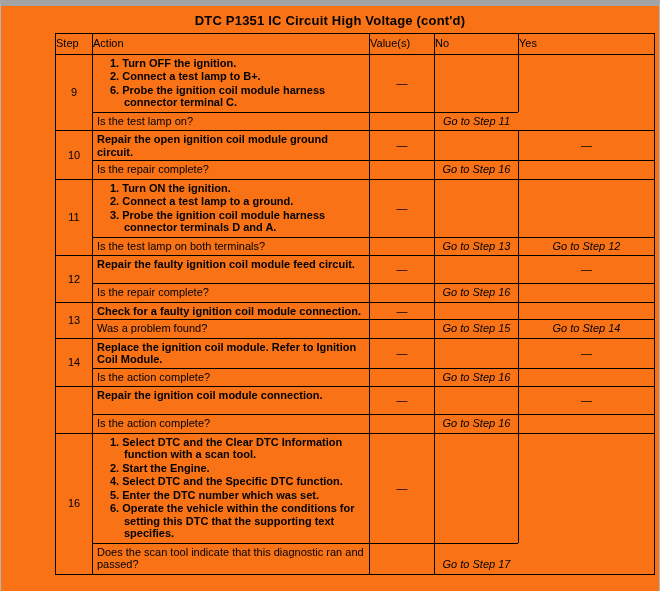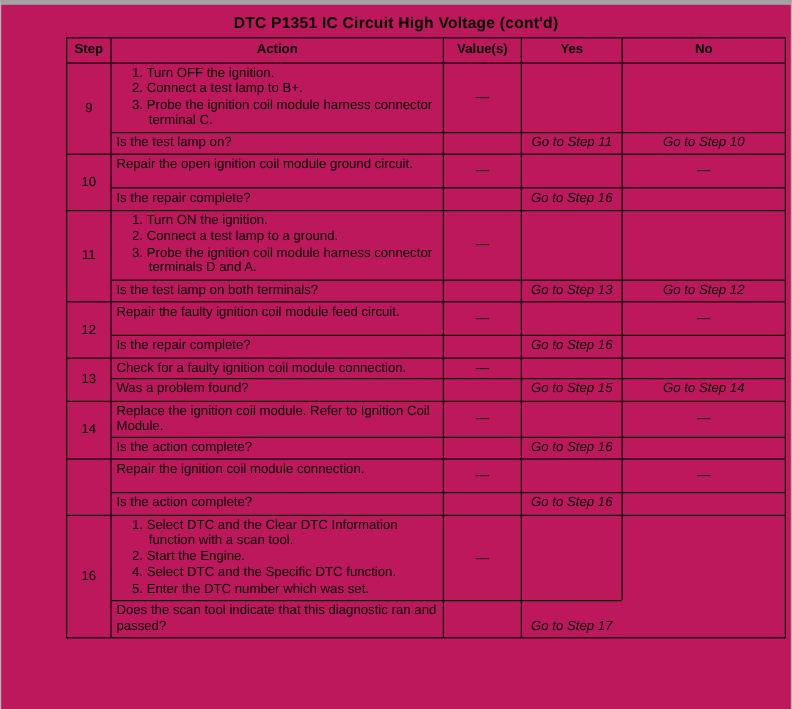--- a/index.html
+++ b/index.html
@@ -5,22 +5,22 @@
   * { margin: 0; padding: 0; box-sizing: border-box; }
   html, body { background: #fff; }
   body {
     font-family: "Liberation Sans", sans-serif;
     color: #000;
     width: 660px;
   }
   .page {
     width: 660px;
     height: 591px;
-    background: #be185d;
-    border-top: 4px solid #a3a3a3;
+    background: #f97316;
+    border-top: 6px solid #a3a3a3;
     border-left: 1px solid #b5b5b5;
     border-right: 1px solid #b5b5b5;
     padding-top: 7px;
     overflow: hidden;
   }
   .title {
     text-align: center;
     font-weight: bold;
     font-size: 13px;
     margin-bottom: 5px;
@@ -31,39 +31,40 @@
     margin-right: 4px;
     border: 1px solid #000;
     font-size: 11px;
     line-height: 12.5px;
   }
   .hrow {
     display: grid;
     grid-template-columns: 36px 277px 65px 84px 1fr;
   }
   .hrow .hc {
-    font-weight: bold;
-    text-align: center;
+    font-weight: normal;
+    text-align: left;
     padding: 3px 0 4px;
   }
   .hc + .hc { border-left: 1px solid #000; }
   .srow {
     display: grid;
     grid-template-columns: 36px 277px 65px 84px 1fr;
     grid-template-rows: 1fr auto;
     border-top: 1px solid #000;
   }
   .step {
     grid-row: 1 / 3; grid-column: 1;
     display: flex; align-items: center; justify-content: center;
   }
   .amain {
     grid-row: 1; grid-column: 2;
     border-left: 1px solid #000;
     padding: 2px 4px;
+    font-weight: bold;
   }
   .amain.tall { min-height: 27px; }
   .q {
     grid-row: 2; grid-column: 2;
     border-left: 1px solid #000;
     border-top: 1px solid #000;
     padding: 2px 4px 3px;
   }
   .vu { grid-row: 1; grid-column: 3; }
   .yu { grid-row: 1; grid-column: 4; }
@@ -96,38 +97,37 @@
 <div class="page">
 
   <div class="title">DTC P1351 IC Circuit High Voltage (cont'd)</div>
 
   <div class="dtc">
 
     <div class="hrow">
       <div class="hc">Step</div>
       <div class="hc">Action</div>
       <div class="hc">Value(s)</div>
+      <div class="hc">No</div>
       <div class="hc">Yes</div>
-      <div class="hc">No</div>
     </div>
 
     <div class="srow">
       <div class="step">9</div>
       <div class="amain">
         <div class="item">1. Turn OFF the ignition.</div>
         <div class="item">2. Connect a test lamp to B+.</div>
-        <div class="item">3. Probe the ignition coil module harness connector terminal C.</div>
+        <div class="item">6. Probe the ignition coil module harness connector terminal C.</div>
       </div>
       <div class="vu">—</div>
       <div class="yu"></div>
       <div class="nu"></div>
       <div class="q">Is the test lamp on?</div>
       <div class="vl"></div>
       <div class="yl ans">Go to Step 11</div>
-      <div class="nl ans">Go to Step 10</div>
     </div>
 
     <div class="srow">
       <div class="step">10</div>
       <div class="amain tall">
         <div class="plain">Repair the open ignition coil module ground circuit.</div>
       </div>
       <div class="vu">—</div>
       <div class="yu"></div>
       <div class="nu">—</div>
@@ -208,20 +208,21 @@
       <div class="nl"></div>
     </div>
 
     <div class="srow">
       <div class="step">16</div>
       <div class="amain">
         <div class="item">1. Select DTC and the Clear DTC Information function with a scan tool.</div>
         <div class="item">2. Start the Engine.</div>
         <div class="item">4. Select DTC and the Specific DTC function.</div>
         <div class="item">5. Enter the DTC number which was set.</div>
+        <div class="item">6. Operate the vehicle within the conditions for setting this DTC that the supporting text specifies.</div>
       </div>
       <div class="vu">—</div>
       <div class="yu"></div>
       <div class="nu"></div>
       <div class="q">Does the scan tool indicate that this diagnostic ran and passed?</div>
       <div class="vl"></div>
       <div class="yl ans">Go to Step 17</div>
     </div>
 
   </div>

